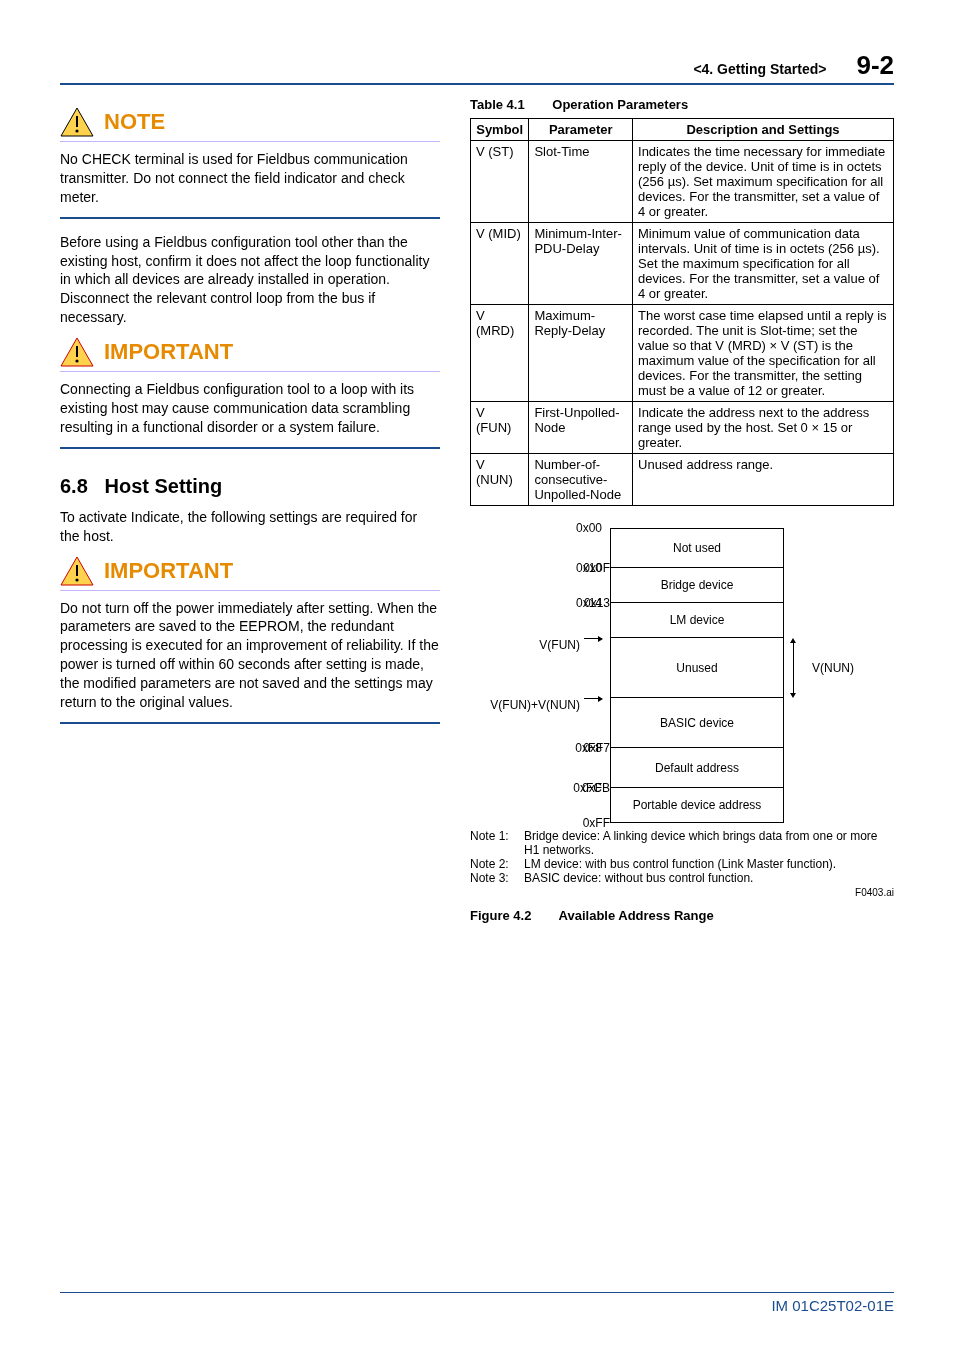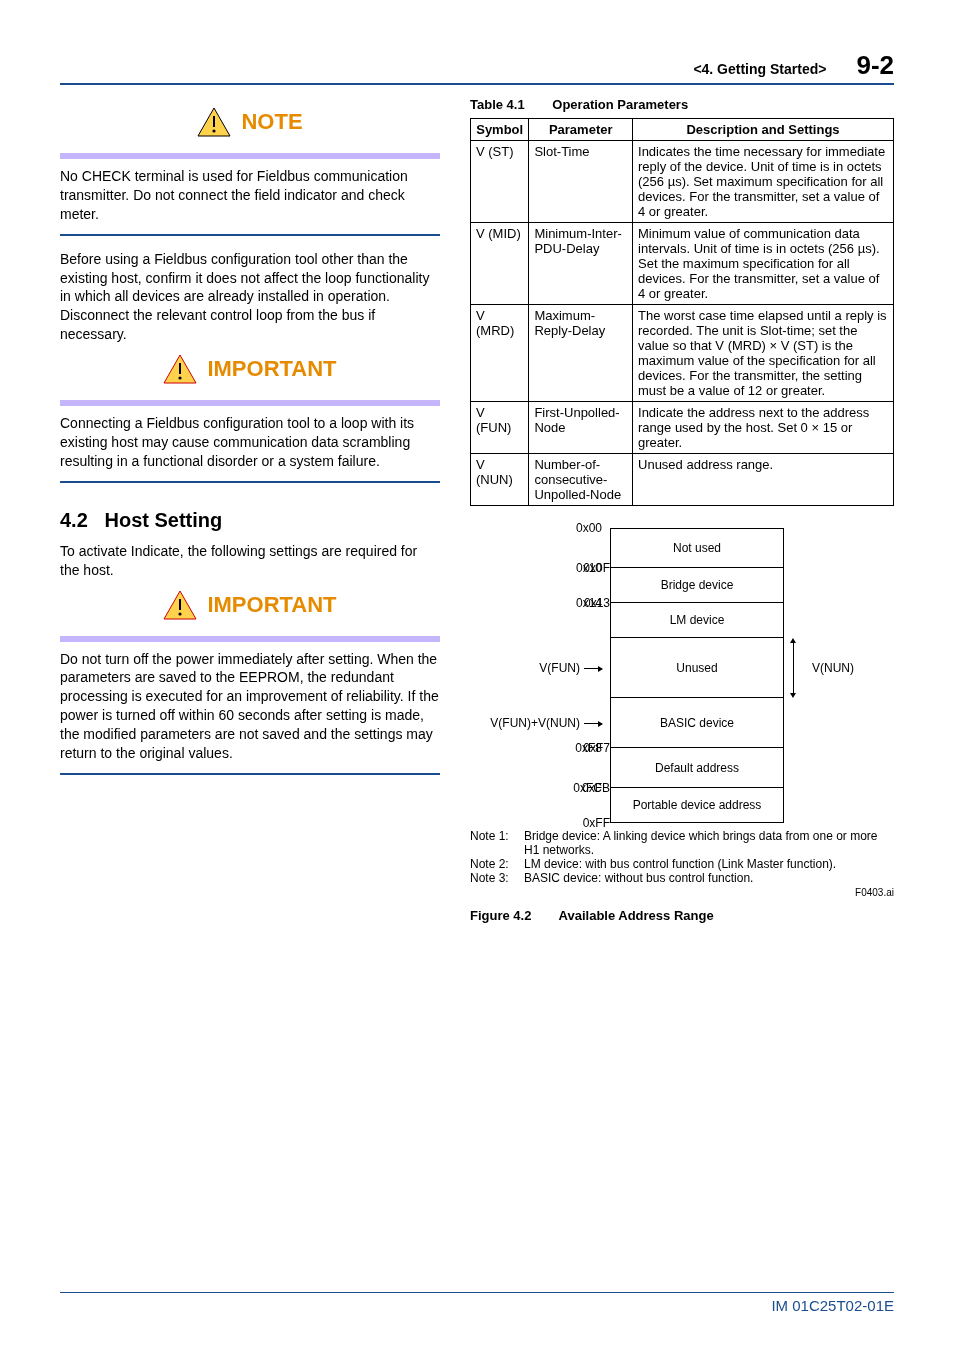--- a/index.html
+++ b/index.html
@@ -33,25 +33,24 @@
   .content {
     display: flex;
     gap: 30px;
   }
   .col-left { width: 380px; }
   .col-right { width: 400px; flex:1; }
   .alert-header {
     display: flex;
     align-items: center;
     gap: 10px;
-    border-bottom: 6px solid #c4b5fd;
-    padding-bottom: 16px;
+    border-bottom: 1px solid #c4b5fd;
+    padding-bottom: 4px;
     margin-bottom: 8px;
     margin-top: 10px;
-    justify-content: center;
   }
   .alert-title {
     font-size: 22px;
     font-weight: bold;
     color: #e68a00;
   }
   .alert-body {
     border-bottom: 2px solid #1a4d8f;
     padding-bottom: 10px;
     margin-bottom: 14px;
@@ -99,21 +98,21 @@
     border-bottom: 1px solid #000;
     text-align: center;
     display:flex; align-items:center; justify-content:center;
     font-size: 12px;
   }
   .diag-box.first { border-top:1px solid #000; }
   .h35{height:35px;} .h40{height:40px;} .h50{height:50px;text-align:right;} .h60{height:60px;}
   .tick-top{ position:relative; }
   .tick-label-top{ position:absolute; right:8px; top:-7px;}
   .tick-label-bot{ position:absolute; right:0; bottom:-7px;}
-  .arrow-lbl{ display:flex; align-items:center; justify-content:flex-end; height:100%;}
+  .arrow-lbl{ display:flex; align-items:flex-start; justify-content:flex-end; height:100%;}
   .arrow-line{ display:inline-block; border-top:1px solid #000; width:18px; margin-left:4px; position:relative;}
   .arrow-line::after{ content:""; position:absolute; right:-1px; top:-3px; border-left:5px solid #000; border-top:3px solid transparent; border-bottom:3px solid transparent;}
   .vnun-col{ width:50px; position:relative;}
   .vnun-bracket{
     position:absolute; left:6px; top:0; bottom:0; width:8px;
   }
   .vnun-bracket .vline{ position:absolute; left:3px; top:4px; bottom:4px; width:1px; background:#000;}
   .vnun-bracket .ah-top{ position:absolute; left:0; top:0; border-bottom:5px solid #000; border-left:3px solid transparent; border-right:3px solid transparent;}
   .vnun-bracket .ah-bot{ position:absolute; left:0; bottom:0; border-top:5px solid #000; border-left:3px solid transparent; border-right:3px solid transparent;}
   .vnun-text{ position:absolute; left:28px; top:50%; transform:translateY(-50%); font-size:12px;}
@@ -163,21 +162,21 @@
       <svg class="warn-icon" viewBox="0 0 34 30">
         <polygon points="17,1 33,29 1,29" fill="#ffd24d" stroke="#c00" stroke-width="1"></polygon>
         <line x1="17" y1="9" x2="17" y2="20" stroke="#000" stroke-width="2"></line>
         <circle cx="17" cy="24" r="1.6" fill="#000"></circle>
       </svg>
       <span class="alert-title">IMPORTANT</span>
     </div>
     <div class="alert-body">Connecting a Fieldbus configuration tool to a loop with its existing host may cause communication data scrambling resulting in a functional disorder or a system failure.</div>
 
     <h2 class="section-title">
-      <span>4.2</span>&nbsp;&nbsp;
+      <span>6.8</span>&nbsp;&nbsp;
       <span>Host Setting</span>
     </h2>
     <p class="para">To activate Indicate, the following settings are required for the host.</p>
 
     <div class="alert-header">
       <svg class="warn-icon" viewBox="0 0 34 30">
         <polygon points="17,1 33,29 1,29" fill="#ffd24d" stroke="#c00" stroke-width="1"></polygon>
         <line x1="17" y1="9" x2="17" y2="20" stroke="#000" stroke-width="2"></line>
         <circle cx="17" cy="24" r="1.6" fill="#000"></circle>
       </svg>

